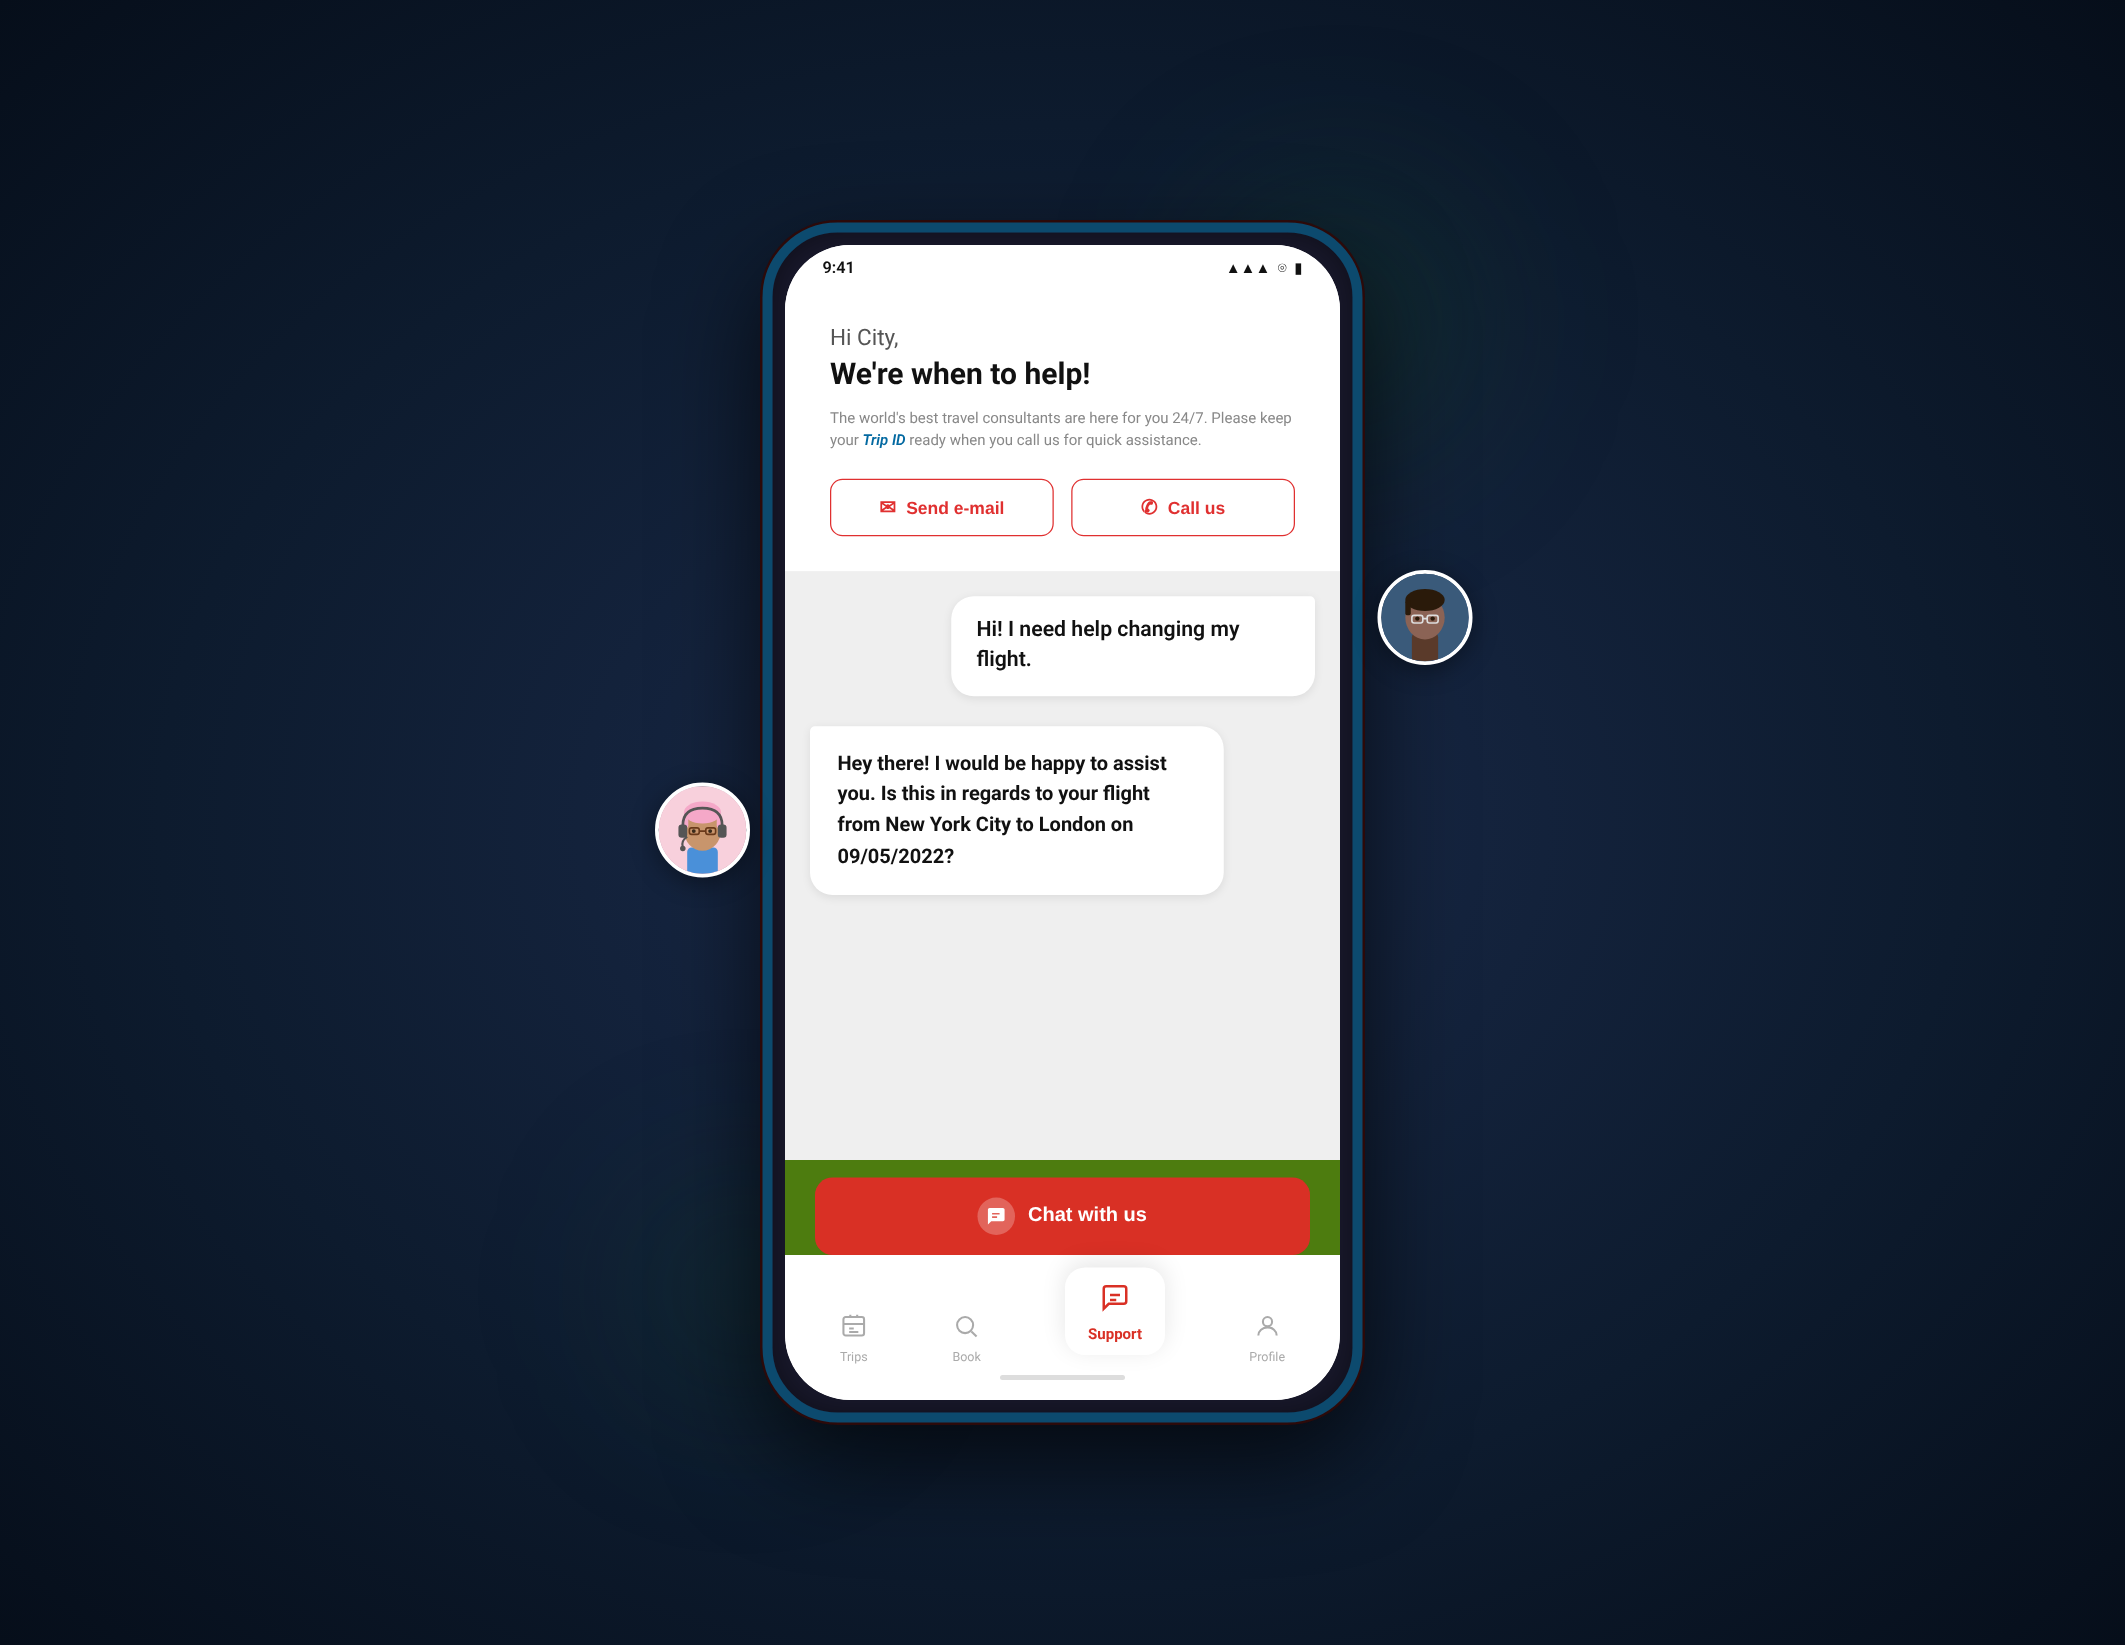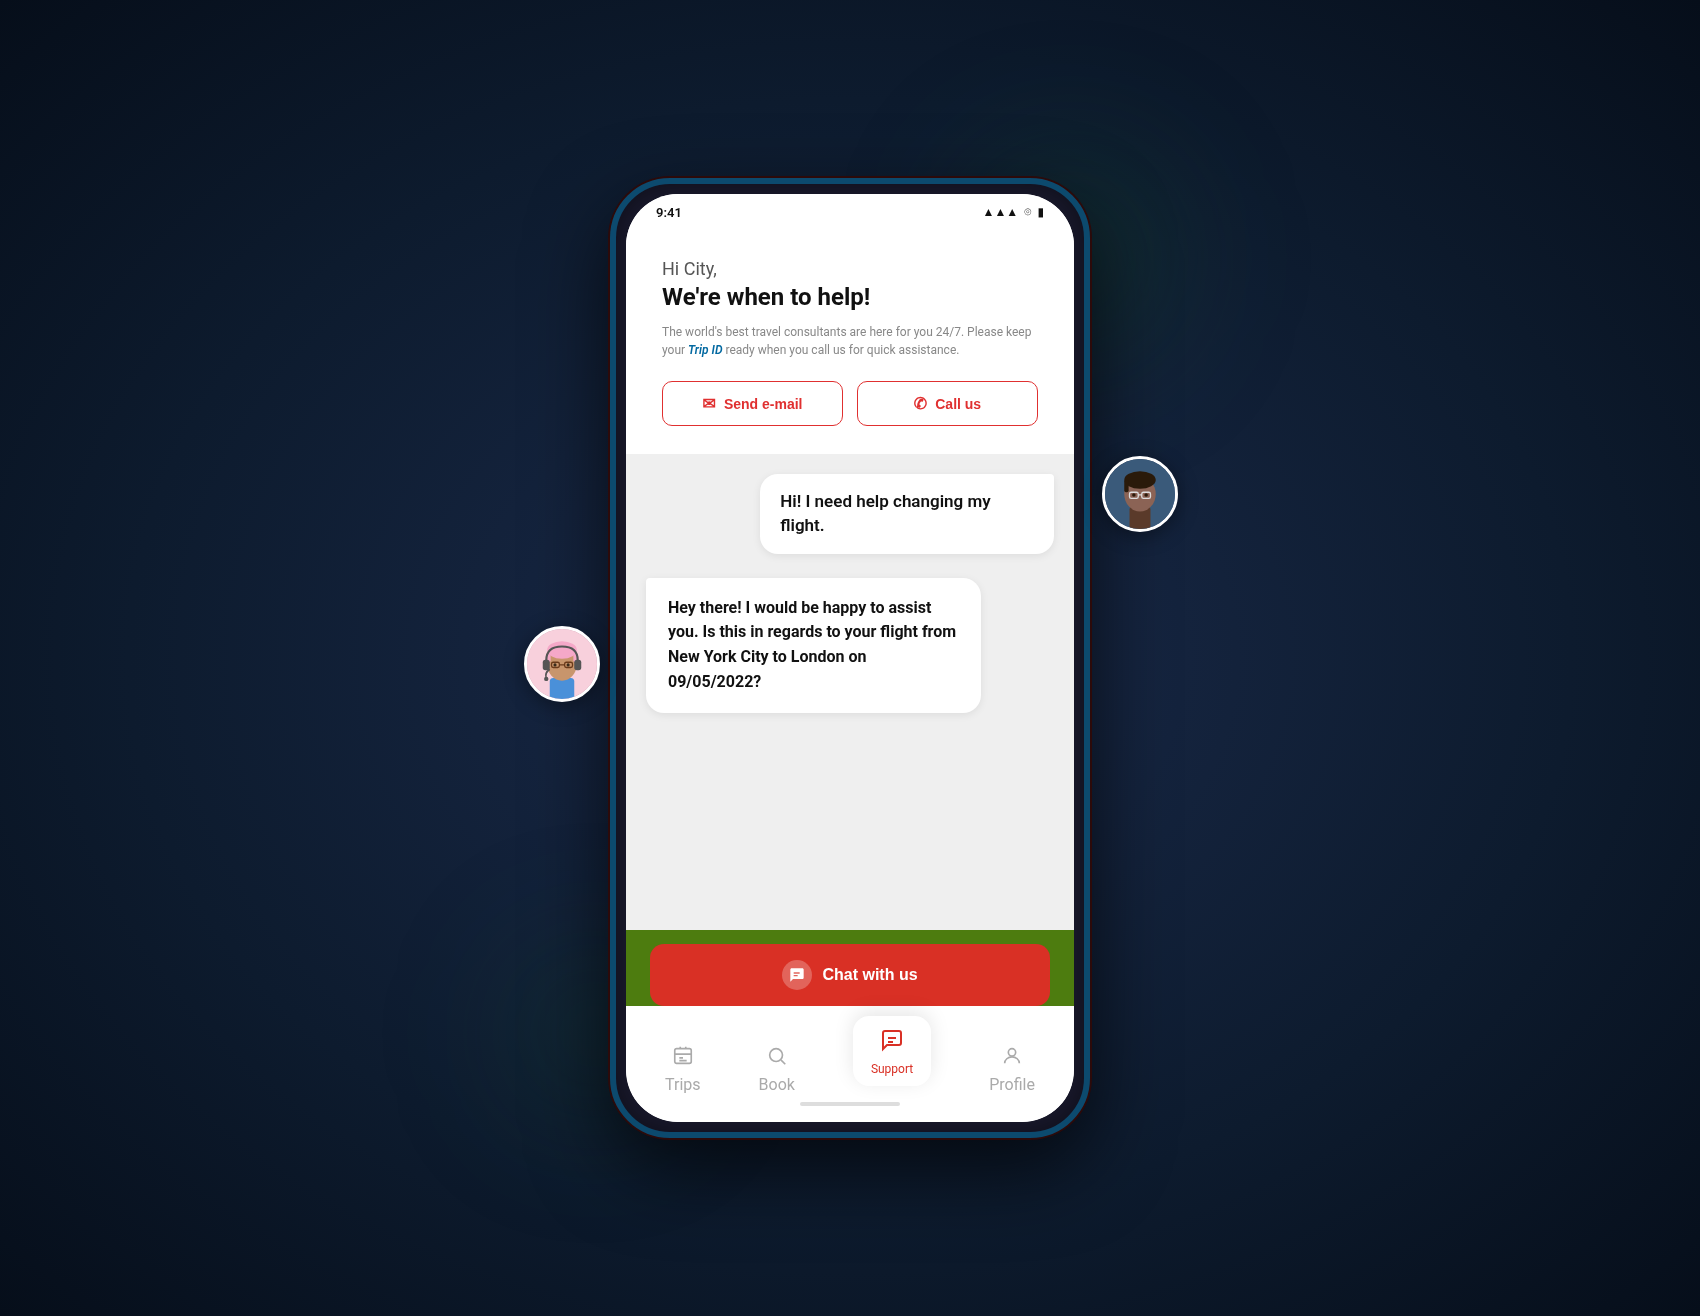--- a/index.html
+++ b/index.html
@@ -24,21 +24,21 @@
     
     .phone {
       position: absolute;
       top: 50%;
       left: 50%;
       transform: translate(-50%, -50%);
       width: 480px;
       height: 960px;
       background: #1a1a2e;
       border-radius: 60px;
-      border: 6px solid #0c4a6e;
+      border: 8px solid #0c4a6e;
       box-shadow:
         0 0 0 2px #2c0a0a,
         0 30px 80px rgba(0,0,0,0.7),
         inset 0 0 30px rgba(0,0,0,0.5);
       overflow: hidden;
       z-index: 2;
     }
 
     
     .screen {
@@ -232,21 +232,21 @@
       gap: 3px;
       cursor: pointer;
     }
 
     .nav-item .nav-icon {
       font-size: 22px;
       color: #aaa;
     }
 
     .nav-item .nav-label {
-      font-size: 16px;
+      font-size: 10px;
       color: #aaa;
     }
 
     
     .nav-support-elevated {
       background: white;
       border-radius: 16px;
       padding: 12px 18px 10px;
       display: flex;
       flex-direction: column;
@@ -258,21 +258,21 @@
     }
 
     .nav-support-elevated .nav-icon {
       font-size: 24px;
       color: #d93025;
     }
 
     .nav-support-elevated .nav-label {
       font-size: 12px;
       color: #d93025;
-      font-weight: 400;
+      font-weight: 700;
     }
 
     
     .home-indicator {
       position: absolute;
       bottom: 16px;
       left: 50%;
       transform: translateX(-50%);
       width: 100px;
       height: 4px;

